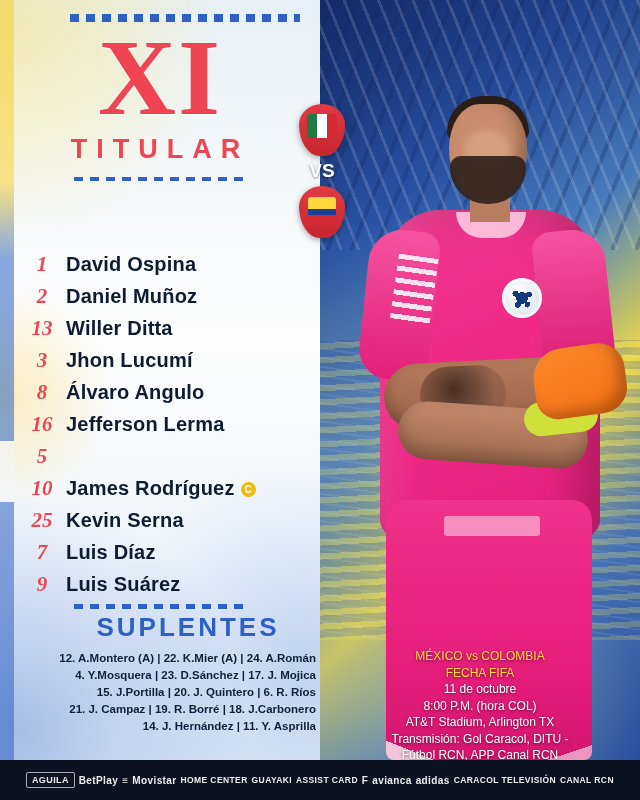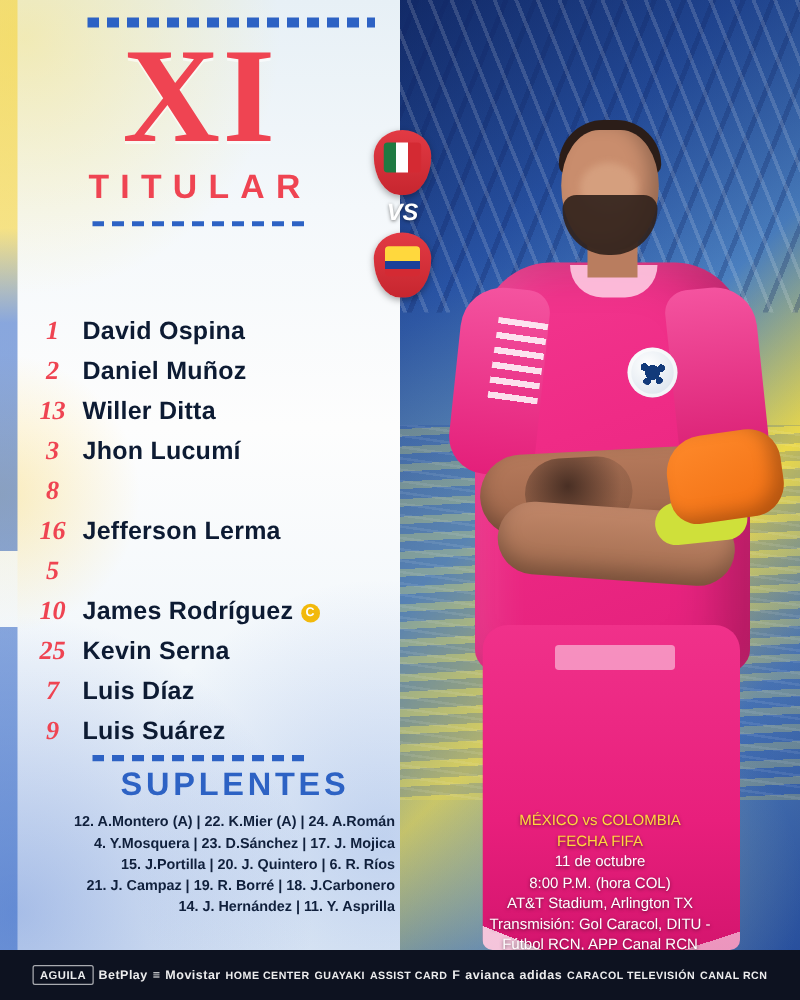--- a/index.html
+++ b/index.html
@@ -243,21 +243,21 @@
     content: ""; position: absolute; left: 8px; top: 10px; width: 30px; height: 24px;
     background: linear-gradient(90deg, #1f7a42 0 33%, #ffffff 33% 66%, #d42a33 66% 100%);
     border-radius: 3px;
   }
   .crest.co::after {
     content: ""; position: absolute; left: 9px; top: 11px; width: 28px; height: 24px;
     background: linear-gradient(180deg, #ffd83d 0 50%, #1c3f99 50% 75%, #d42a33 75% 100%);
     border-radius: 3px;
   }
   .vs {
-    text-align: center; color: #ffffff; font-size: 19px; font-weight: 700; font-style: italic;
+    text-align: center; color: #ffffff; font-size: 19px; font-weight: 700; 
     margin: 4px 0 4px; text-shadow: 0 1px 3px rgba(0,0,0,.5);
   }
 
   
   .sponsor-bar {
     position: absolute; left: 0; bottom: 0; width: 640px; height: 40px;
     background: #0d1220; display: flex; align-items: center; justify-content: space-around;
     padding: 0 24px;
   }
   .sponsor {
@@ -323,20 +323,21 @@
       <div class="row">
         <span class="num">13</span>
         <span class="pname">Willer Ditta</span>
       </div>
       <div class="row">
         <span class="num">3</span>
         <span class="pname">Jhon Lucumí</span>
       </div>
       <div class="row">
         <span class="num">8</span>
+        <span class="pname">Álvaro Angulo</span>
       </div>
       <div class="row">
         <span class="num">16</span>
         <span class="pname">Jefferson Lerma</span>
       </div>
       <div class="row">
         <span class="num">5</span>
       </div>
       <div class="row">
         <span class="num">10</span>

